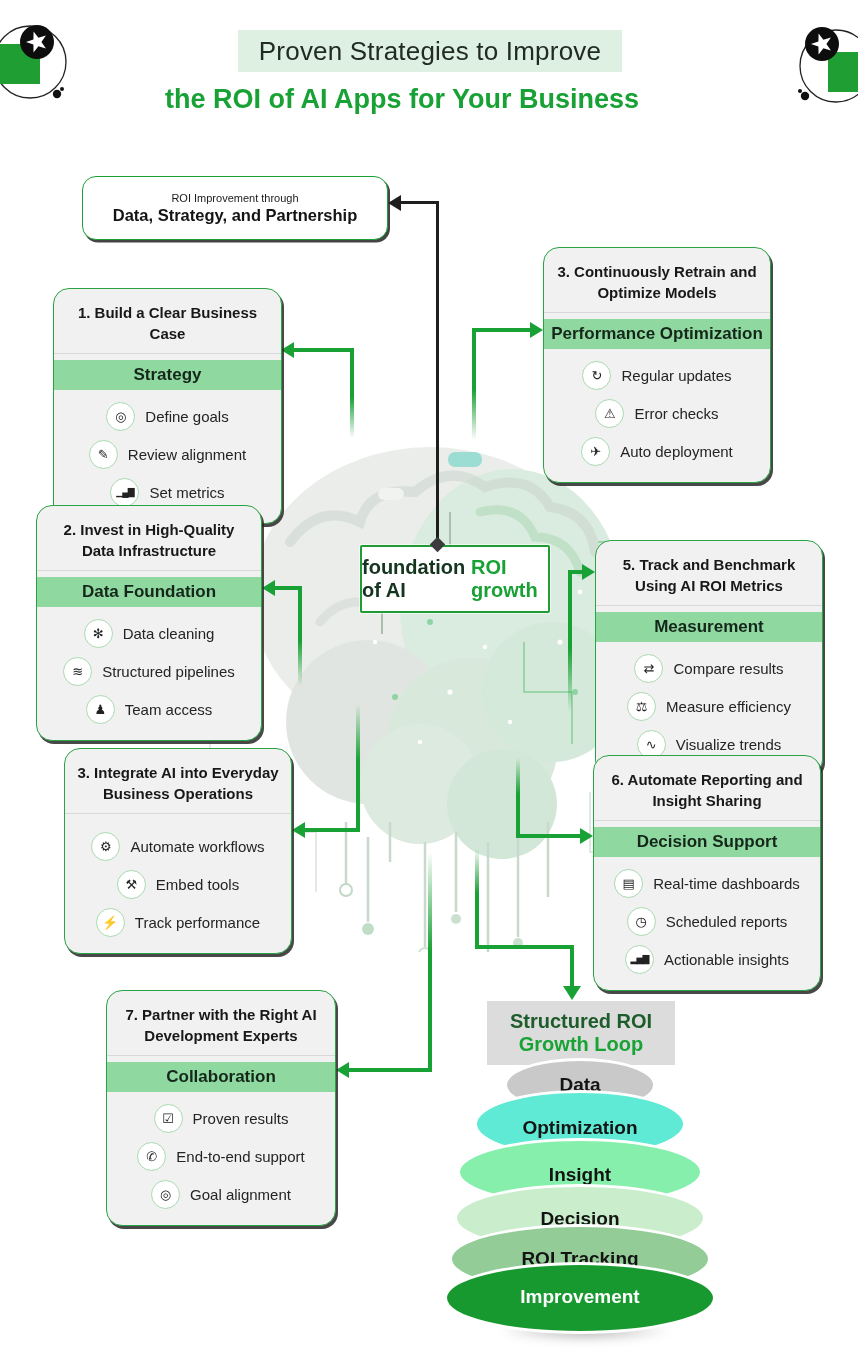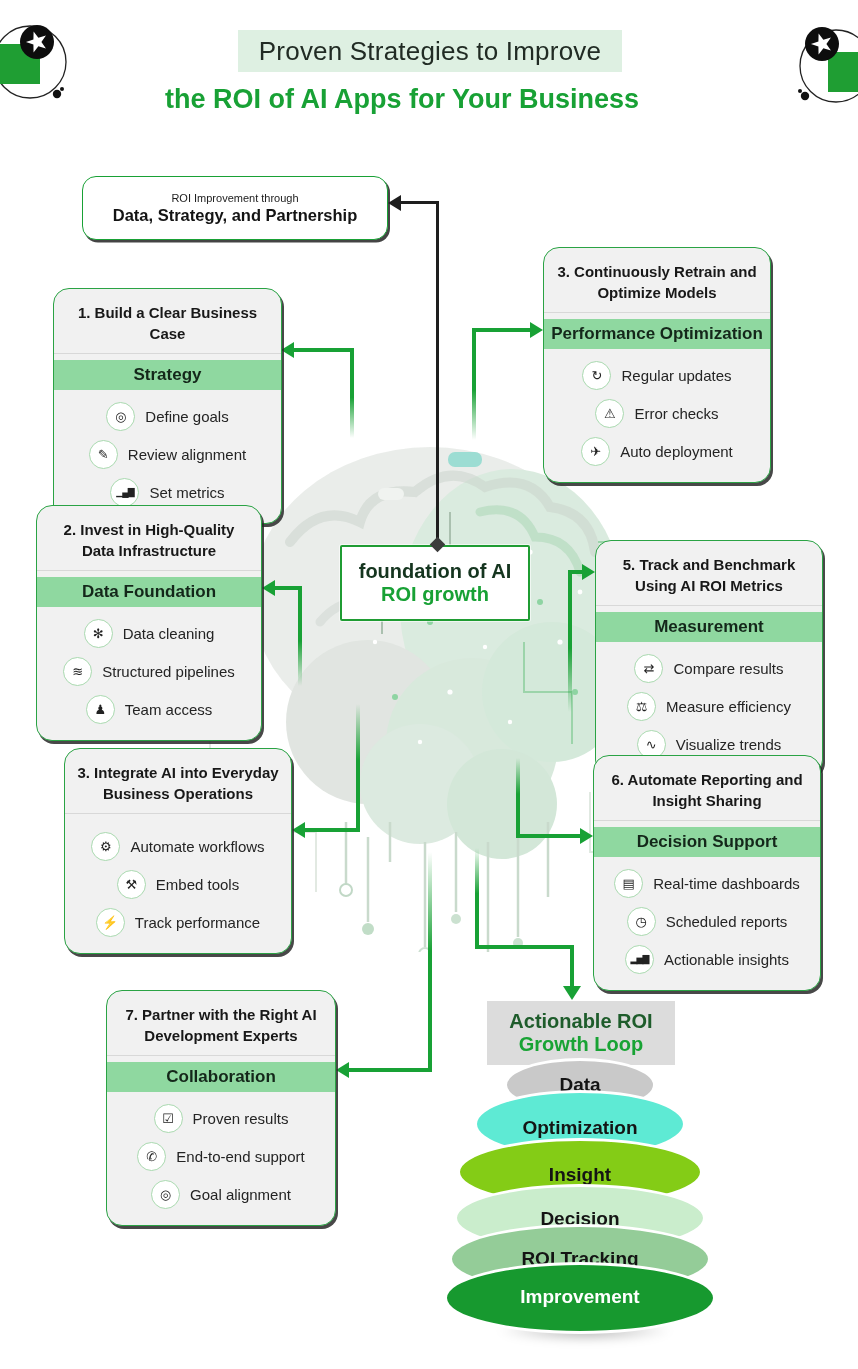--- a/index.html
+++ b/index.html
@@ -29,23 +29,23 @@
   .outline-box {
     background:#fff; border:1.6px solid var(--accent-green,#17a134);
     border-radius:14px; box-shadow:2px 2.5px 0 rgba(35,35,35,.85);
     display:flex; flex-direction:column; align-items:center; justify-content:center;
   }
   .roi-box { left:82px; top:176px; width:306px; height:64px; }
   .roi-box .l1 { font-size:11px; color:#1b1b1b; }
   .roi-box .l2 { font-size:16.5px; font-weight:bold; color:#141414; margin-top:2px; }
 
   .foundation-box {
-    left:340px; top:545px; width:190px; height:76px;
+    left:360px; top:545px; width:190px; height:68px;
     background:#fff; border:2.2px solid #1f9c33; border-radius:2px;
-    display:flex; flex-direction:column; align-items:center; justify-content:center;
+    display:flex; align-items:center; justify-content:center;
     z-index:30; box-shadow:0 0 0 1px rgba(255,255,255,.6);
   }
   .foundation-box .l1 { font-size:20px; font-weight:bold; color:#15351f; }
   .foundation-box .l2 { font-size:20px; font-weight:bold; color:var(--accent-green,#17a134); }
 
   
   .card {
     background:var(--card-bg,#f1f1f1); border:1.6px solid #2aa344;
     border-radius:16px; box-shadow:2px 3px 0 rgba(40,40,40,.85);
     overflow:hidden; z-index:20;
@@ -431,23 +431,23 @@
     <div class="card-item">
       <span class="icon-circle">
           <span>◎</span>
         </span>
       <span class="item-label">Goal alignment</span>
     </div>
   </div>
 </div>
 
 <div class="abs loop-title">
-  <div class="l1">Actionable ROI</div>
+  <div class="l1">Structured ROI</div>
   <div class="l2">Growth Loop</div>
 </div>
 
 <div class="abs level lvl0" style="background: rgb(201, 201, 201); color: rgb(20, 20, 20);"><span>Data</span></div>
 <div class="abs level lvl1" style="background: #5eead4; color: rgb(20, 20, 20);"><span>Optimization</span></div>
-<div class="abs level lvl2" style="background: #84cc16; color: rgb(20, 20, 20);"><span>Insight</span></div>
+<div class="abs level lvl2" style="background: #86efac; color: rgb(20, 20, 20);"><span>Insight</span></div>
 <div class="abs level lvl3" style="background: rgb(202, 237, 204); color: rgb(20, 20, 20);"><span>Decision</span></div>
 <div class="abs level lvl4" style="background: rgb(148, 204, 152); color: rgb(20, 20, 20);"><span>ROI Tracking</span></div>
 <div class="abs level lvl5" style="background: rgb(23, 153, 47); color: rgb(255, 255, 255);"><span>Improvement</span></div>
 <div class="abs loop-shadow"></div>
 
 </body></html>

